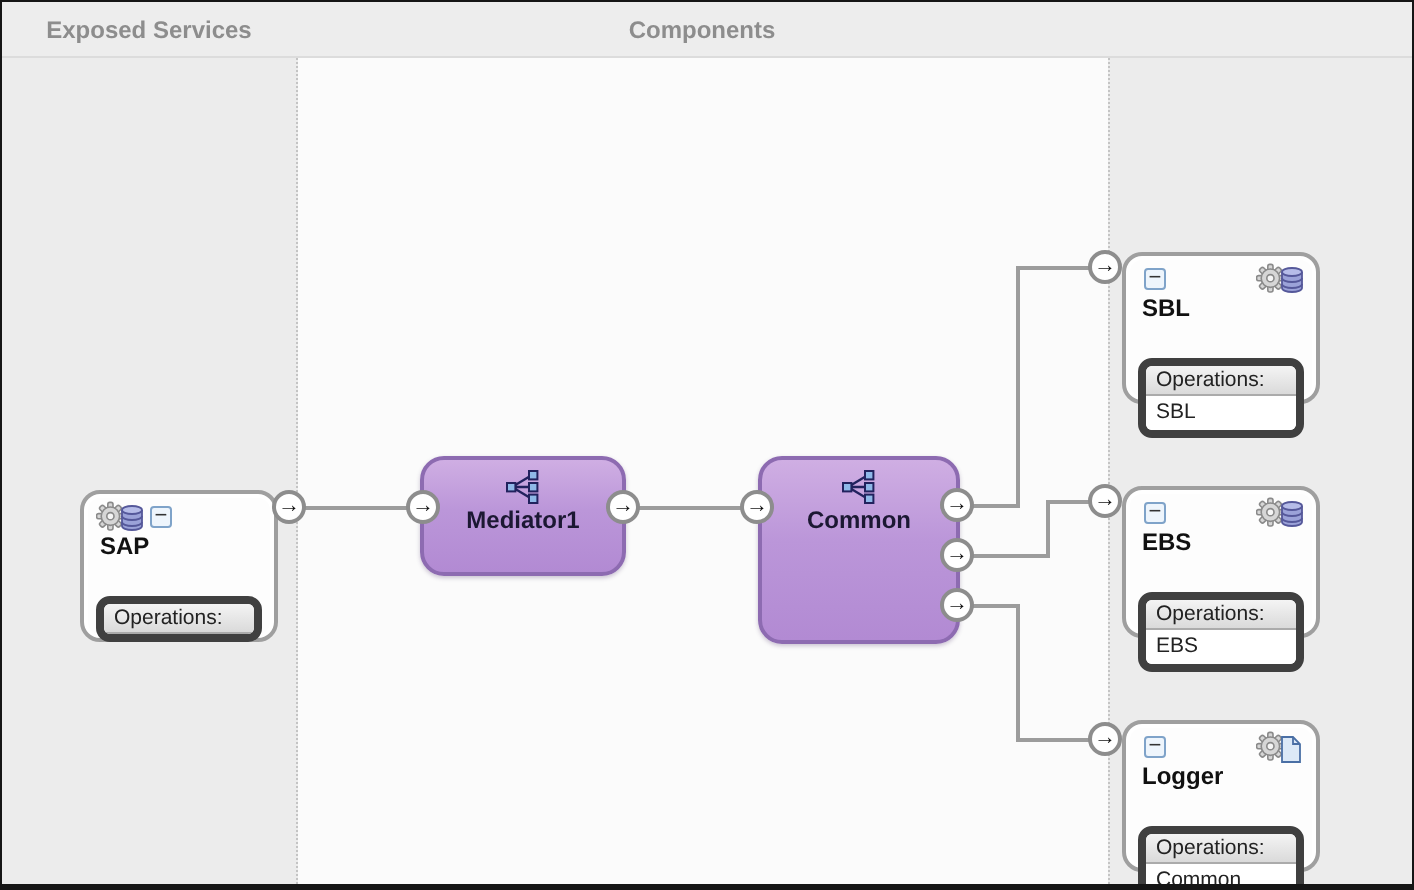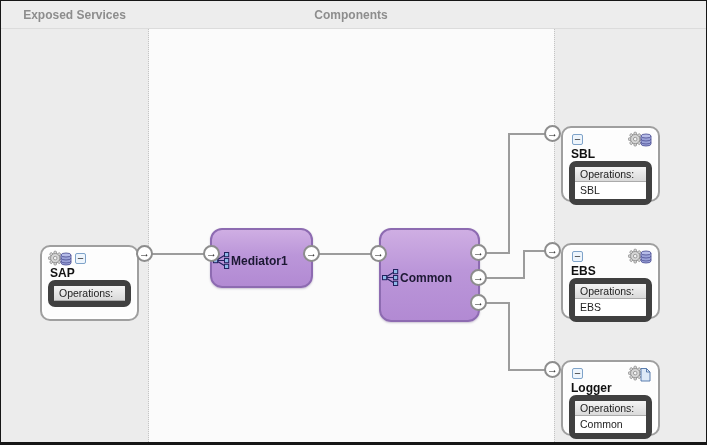--- a/index.html
+++ b/index.html
@@ -23,40 +23,40 @@
   
   .svc{
     position:absolute;z-index:2;box-sizing:border-box;
     background:#fdfdfd;border:2px solid #9f9f9f;border-radius:10px;
     box-shadow:0 0 0 2px rgba(255,255,255,.8) inset;
     padding:3px 6px 0 6px;
   }
   .svc-top{display:flex;align-items:center;height:16px;}
   .svc-top.spread{justify-content:space-between;}
   .svc-title{font-size:12px;font-weight:bold;color:#111;line-height:14px;padding-left:2px;}
-  .ops{border:6px solid #404040;border-radius:7px;overflow:hidden;margin-top:0;background:#fff;}
+  .ops{border:4px solid #404040;border-radius:7px;overflow:hidden;margin-top:18px;background:#fff;}
   .ops-h{
     background:linear-gradient(180deg,#f4f4f4 0%,#dadada 100%);
     border-bottom:1px solid #ababab;font-size:10.5px;color:#222;
     padding:1px 5px;line-height:12px;
   }
   .ops-v{font-size:10.5px;color:#222;padding:2px 5px 3px 5px;line-height:12px;background:#fff;}
   .collapse-btn{
     width:11px;height:11px;box-sizing:border-box;border:1px solid #7fa3c9;border-radius:2px;
     background:#eef5fc;color:#333;font-size:11px;line-height:8px;text-align:center;
     margin:0 3px;cursor:default;
   }
 
   
   .comp{
     position:absolute;z-index:2;box-sizing:border-box;
     background:linear-gradient(180deg,#cfaee3 0%,#bb96d9 45%,#b28ad3 100%);
     border:2px solid #8d6bb1;border-radius:12px;
     box-shadow:0 1px 2px rgba(60,30,90,.25);
-    display:flex;align-items:center;
+    display:flex;flex-direction:column;align-items:center;
     padding-top:5px;
   }
   .comp-title{font-size:12px;font-weight:bold;color:#1c1833;margin-top:1px;}
 
   
   .port{
     position:absolute;z-index:3;width:17px;height:17px;box-sizing:border-box;
     margin-left:-9px;margin-top:-9px;border-radius:50%;
     background:#fff;border:2px solid #8d8d8d;
     color:#111;font-size:11px;font-weight:bold;text-align:center;line-height:12px;

